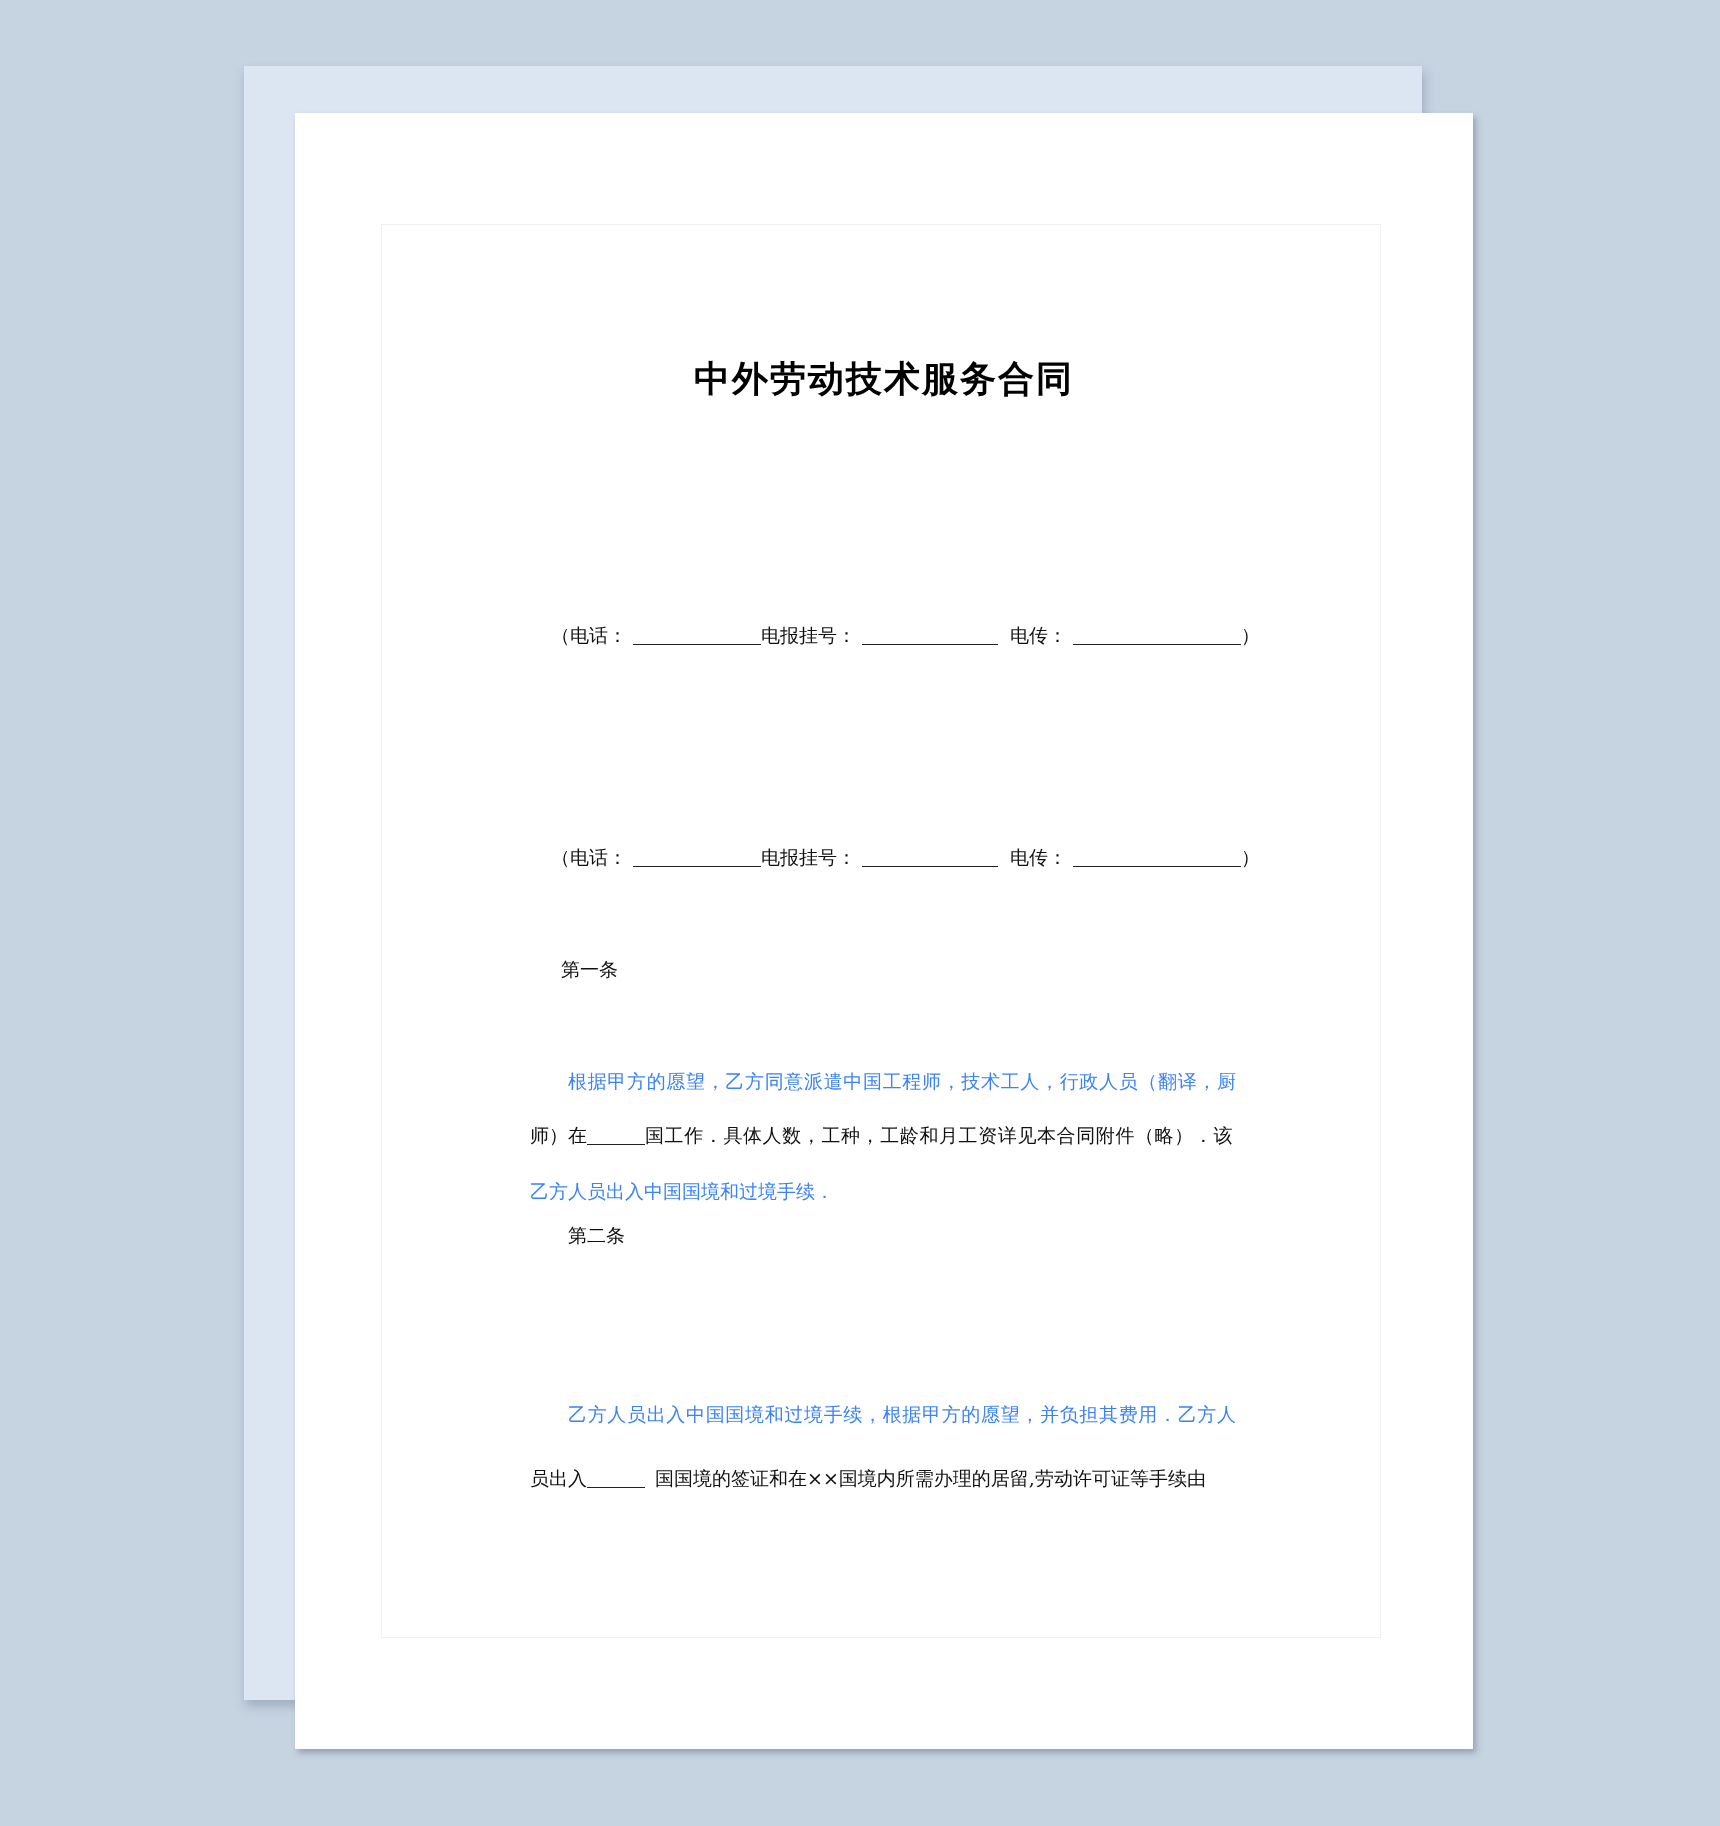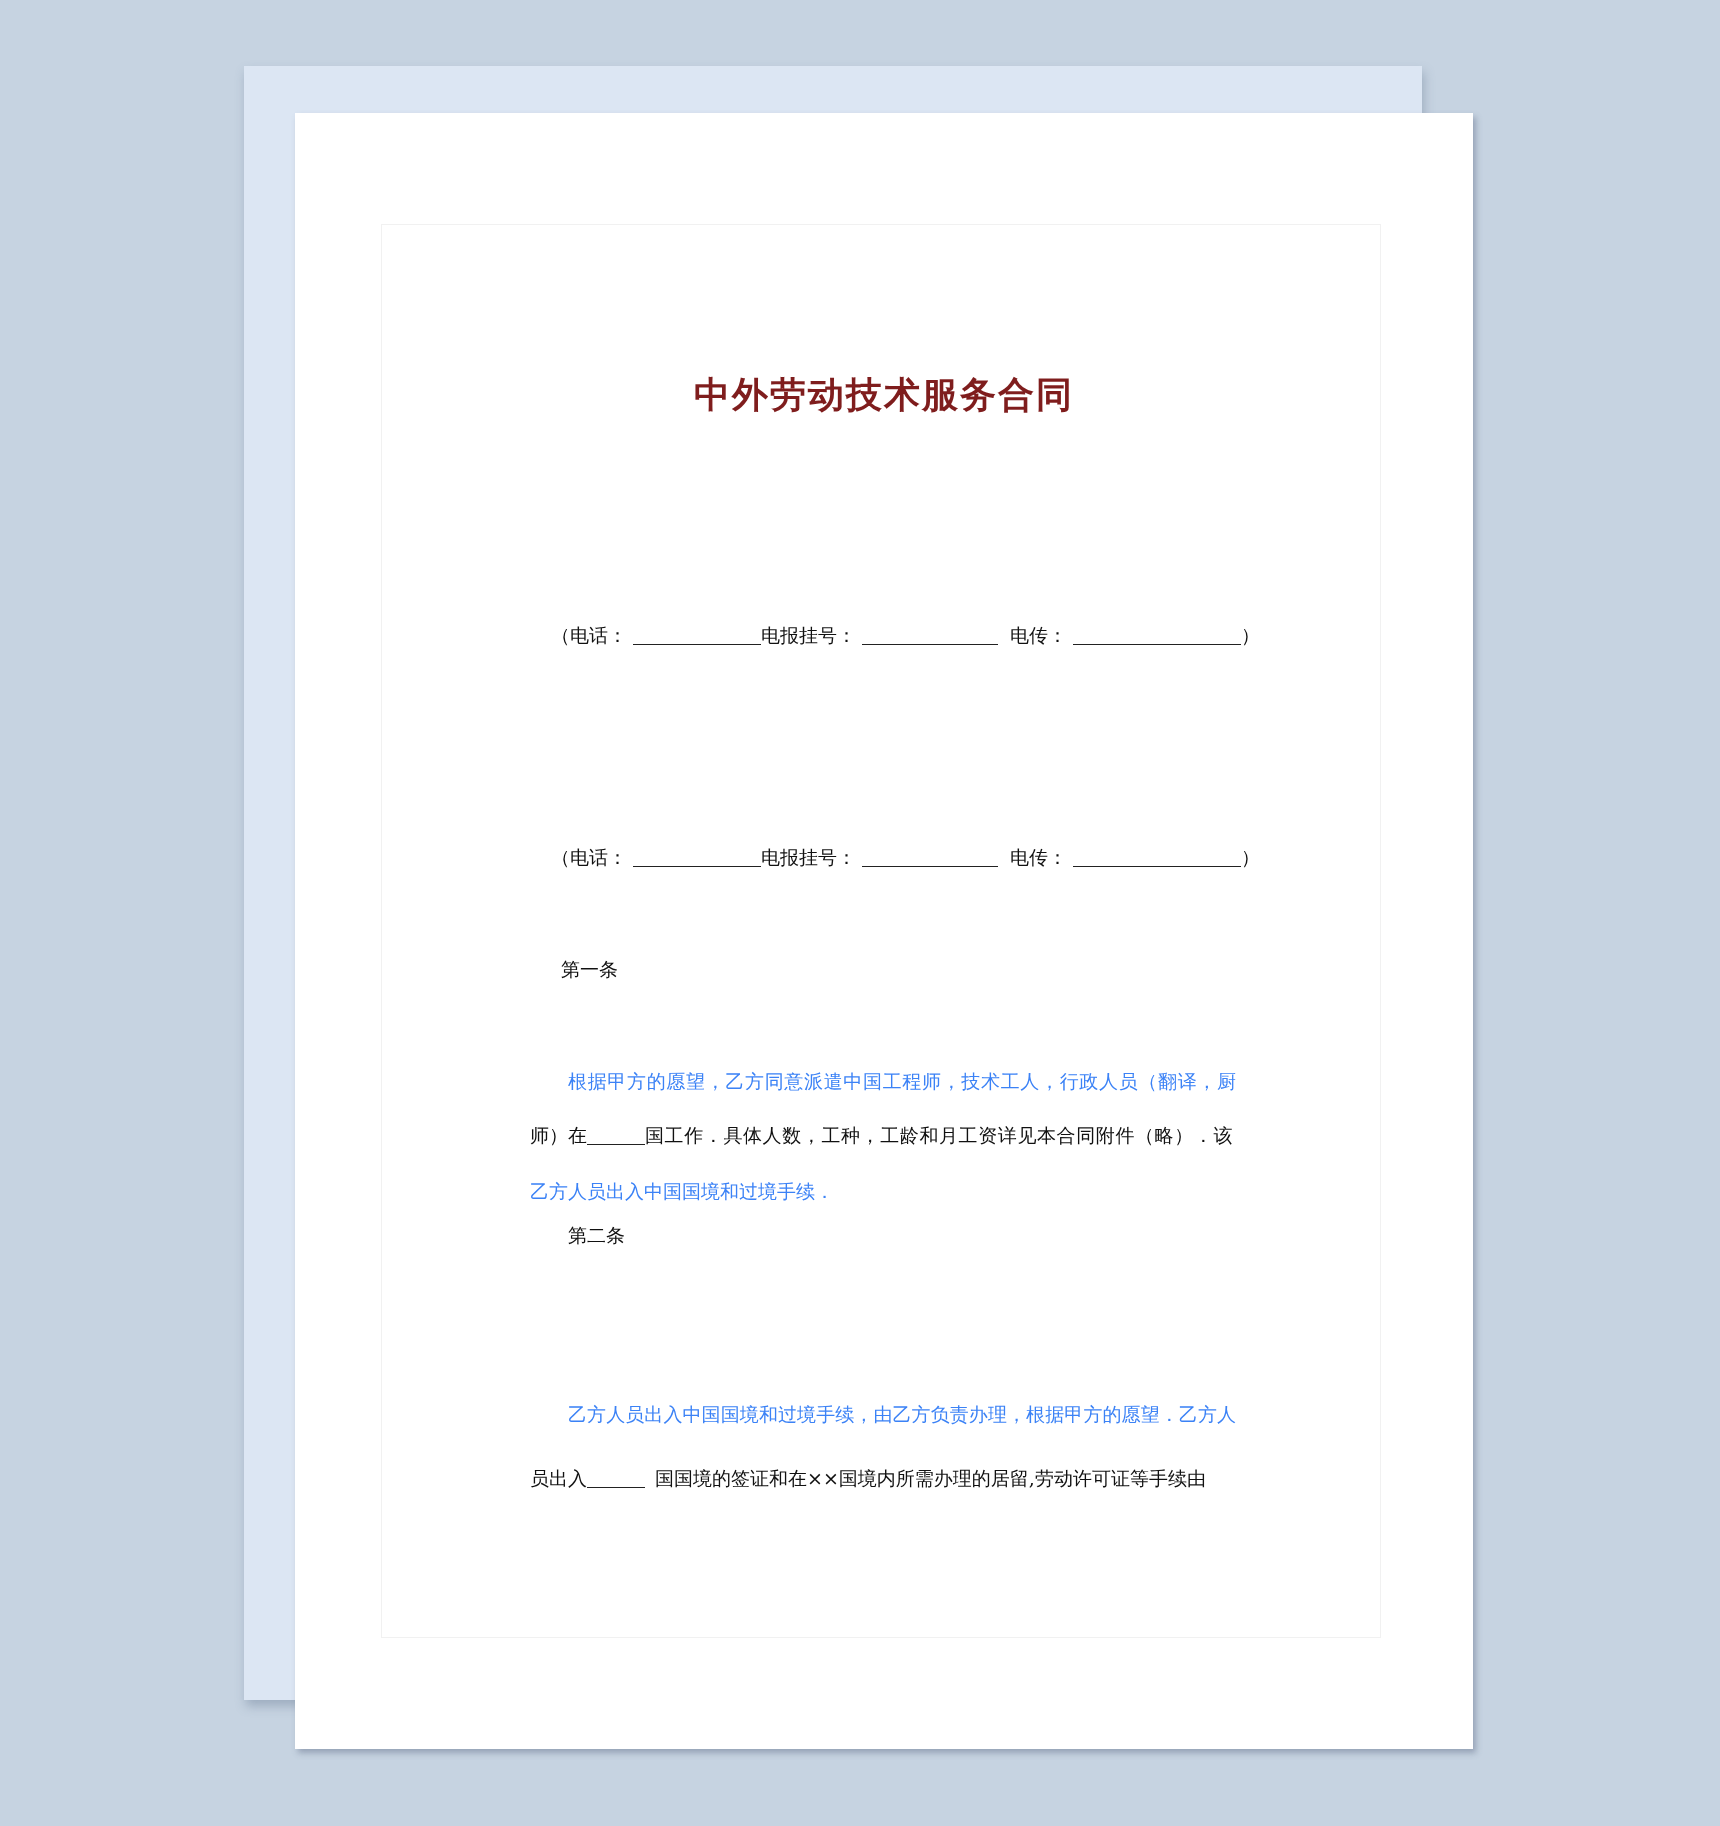--- a/index.html
+++ b/index.html
@@ -34,23 +34,22 @@
     }
     .title {
       position: absolute;
       left: 0; width: 1178px;
       top: 244px;
       text-align: center;
       font-family: "DejaVu Sans", "Liberation Sans", sans-serif;
       font-weight: bold;
       font-size: 36px;
       letter-spacing: 2px;
-      color: #7f1d1d;
+      color: #000000;
       line-height: 44px;
-      margin-top: 16px;
     }
     .line {
       position: absolute;
       font-size: 19px;
       color: #111;
       line-height: 24px;
       white-space: nowrap;
     }
     .blank {
       display: inline-block;
@@ -97,17 +96,17 @@
   <div class="line" style="left:266px; top:844px;">第一条</div>
 
   <div class="para-line indent" style="top:956px;">根据甲方的愿望，乙方同意派遣中国工程师，技术工人，行政人员（翻译，厨</div>
   <div class="line" style="left:235px; top:1010px; width:706px;">
     <span>师）在</span><span class="blank" style="width:58px"></span><span style="letter-spacing:0.6px">国工作．具体人数，工种，工龄和月工资详见本合同附件（略）．该</span>
   </div>
   <div class="para-line last" style="top:1066px;">乙方人员出入中国国境和过境手续．</div>
 
   <div class="line" style="left:273px; top:1110px;">第二条</div>
 
-  <div class="para-line indent" style="top:1289px;">乙方人员出入中国国境和过境手续，由乙方负责办理，根据甲方的愿望．乙方人</div>
+  <div class="para-line indent" style="top:1289px;">乙方人员出入中国国境和过境手续，根据甲方的愿望，并负担其费用．乙方人</div>
   <div class="line" style="left:235px; top:1345px; width:706px;margin-top:8px;">
     <span>员出入</span><span class="blank" style="width:58px"></span><span class="gap" style="width:10px"></span><span>国国境的签证和在××国境内所需办理的居留,劳动许可证等手续由</span>
   </div>
 </div>
 
 </body></html>

